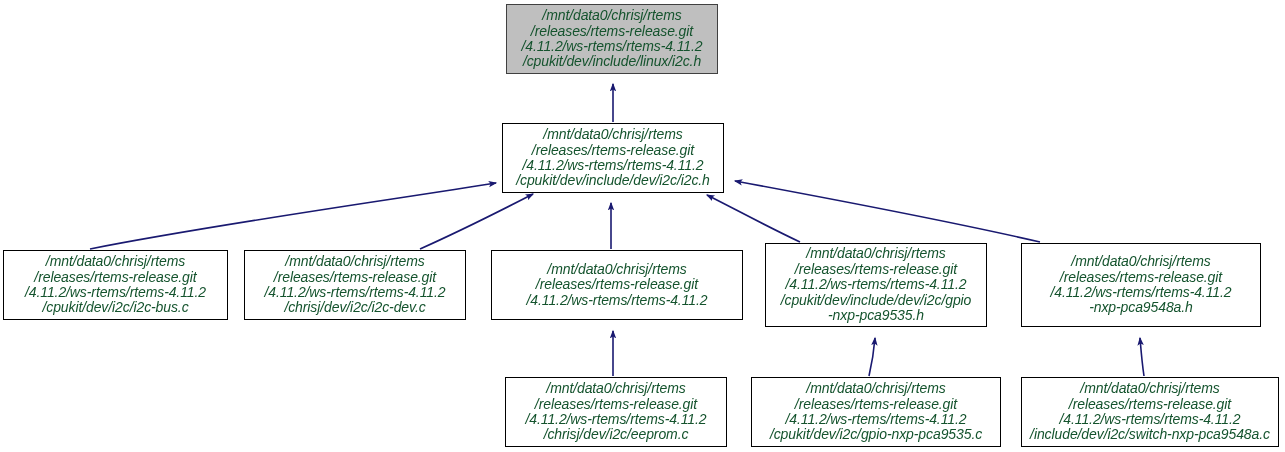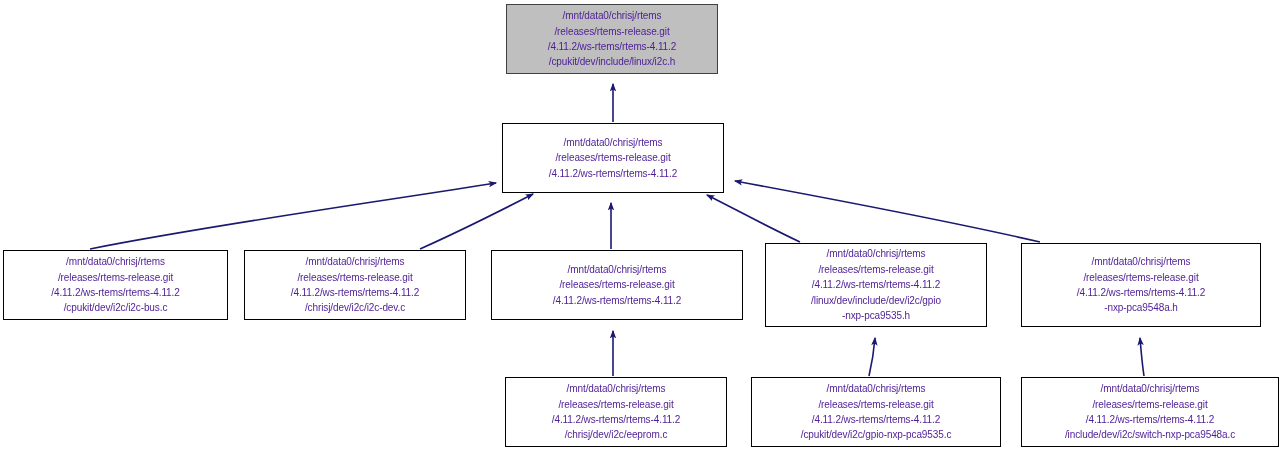--- a/index.html
+++ b/index.html
@@ -27,26 +27,27 @@
   }
   .node {
     position: absolute;
     box-sizing: border-box;
     border: 1px solid #000000;
     background: #ffffff;
     display: flex;
     flex-direction: column;
     align-items: center;
     justify-content: center;
-    font-size: 10px;
+    font-size: 14px;
     line-height: 15.4px;
-    color: #4c1d95;
+    color: #14532d;
     letter-spacing: -0.1px;
     white-space: nowrap;
     z-index: 2;
+    font-style: italic;
   }
   .node.root {
     background: #bfbfbf;
     border: 1px solid #404040;
   }
   .node .ln {
     display: block;
     text-align: center;
   }
 </style>
@@ -87,20 +88,21 @@
       <div class="node root" style="left: 506px; top: 4px; width: 212px; height: 70px;">
         <span class="ln">/mnt/data0/chrisj/rtems</span>
         <span class="ln">/releases/rtems-release.git</span>
         <span class="ln">/4.11.2/ws-rtems/rtems-4.11.2</span>
         <span class="ln">/cpukit/dev/include/linux/i2c.h</span>
       </div>
       <div class="node" style="left: 502px; top: 123px; width: 222px; height: 70px;">
         <span class="ln">/mnt/data0/chrisj/rtems</span>
         <span class="ln">/releases/rtems-release.git</span>
         <span class="ln">/4.11.2/ws-rtems/rtems-4.11.2</span>
+        <span class="ln">/cpukit/dev/include/dev/i2c/i2c.h</span>
       </div>
       <div class="node" style="left: 3px; top: 250px; width: 225px; height: 70px;">
         <span class="ln">/mnt/data0/chrisj/rtems</span>
         <span class="ln">/releases/rtems-release.git</span>
         <span class="ln">/4.11.2/ws-rtems/rtems-4.11.2</span>
         <span class="ln">/cpukit/dev/i2c/i2c-bus.c</span>
       </div>
       <div class="node" style="left: 244px; top: 250px; width: 222px; height: 70px;">
         <span class="ln">/mnt/data0/chrisj/rtems</span>
         <span class="ln">/releases/rtems-release.git</span>
@@ -109,21 +111,21 @@
       </div>
       <div class="node" style="left: 491px; top: 250px; width: 252px; height: 70px;">
         <span class="ln">/mnt/data0/chrisj/rtems</span>
         <span class="ln">/releases/rtems-release.git</span>
         <span class="ln">/4.11.2/ws-rtems/rtems-4.11.2</span>
       </div>
       <div class="node" style="left: 765px; top: 243px; width: 222px; height: 84px;">
         <span class="ln">/mnt/data0/chrisj/rtems</span>
         <span class="ln">/releases/rtems-release.git</span>
         <span class="ln">/4.11.2/ws-rtems/rtems-4.11.2</span>
-        <span class="ln">/linux/dev/include/dev/i2c/gpio</span>
+        <span class="ln">/cpukit/dev/include/dev/i2c/gpio</span>
         <span class="ln">-nxp-pca9535.h</span>
       </div>
       <div class="node" style="left: 1021px; top: 243px; width: 240px; height: 84px;">
         <span class="ln">/mnt/data0/chrisj/rtems</span>
         <span class="ln">/releases/rtems-release.git</span>
         <span class="ln">/4.11.2/ws-rtems/rtems-4.11.2</span>
         <span class="ln">-nxp-pca9548a.h</span>
       </div>
       <div class="node" style="left: 505px; top: 377px; width: 222px; height: 70px;">
         <span class="ln">/mnt/data0/chrisj/rtems</span>

